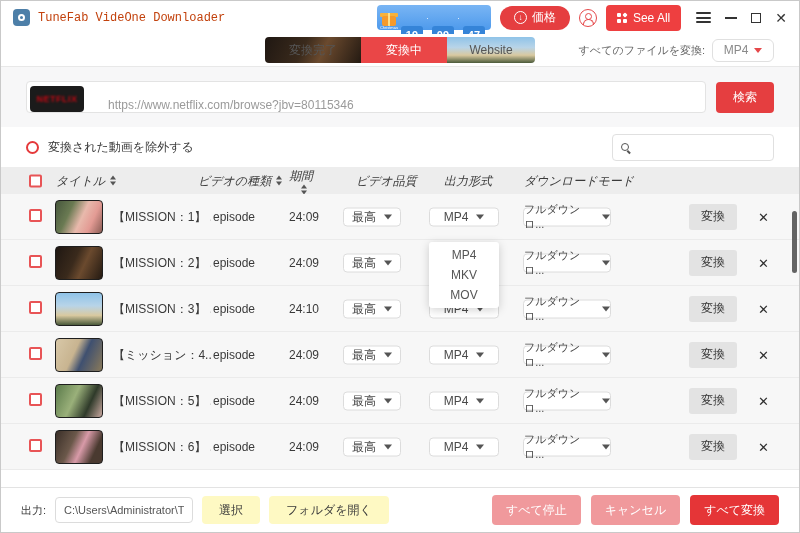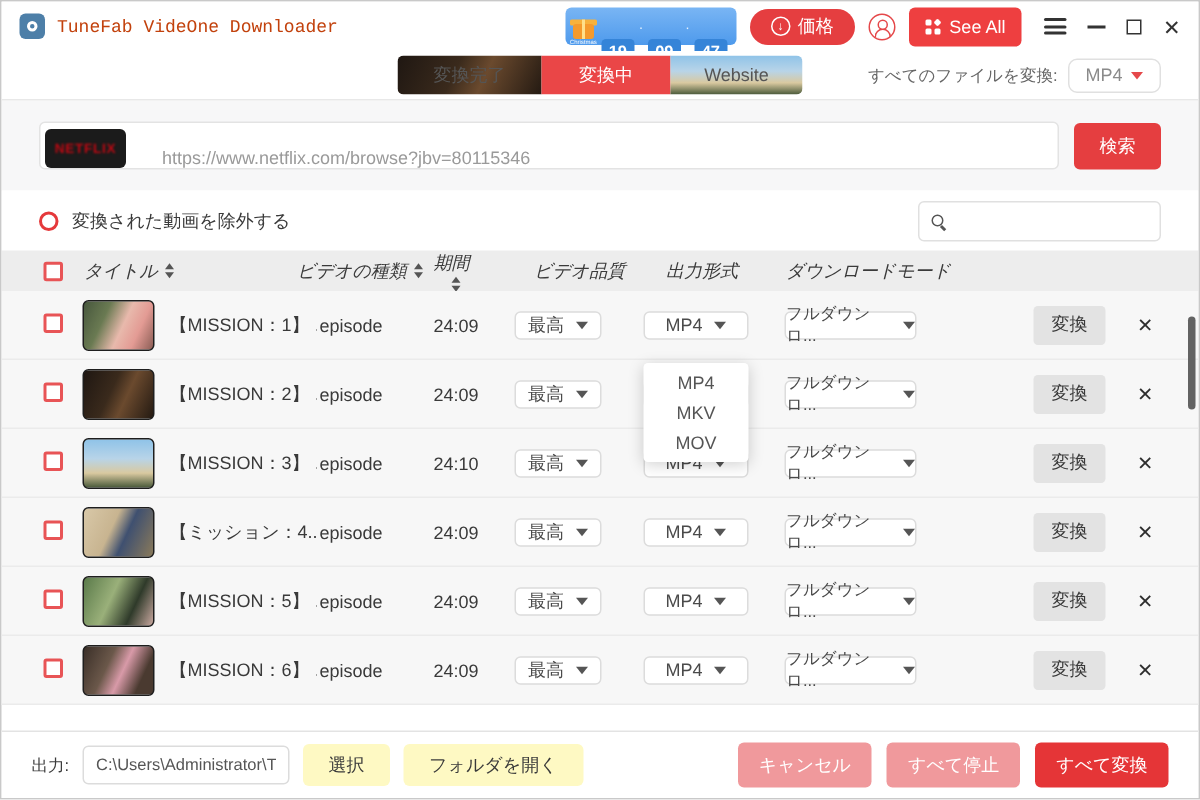--- a/index.html
+++ b/index.html
@@ -366,18 +366,18 @@
       </div>
     <div class="scroll-thumb"></div>
   </div>
 
   <div class="footer">
     <span class="out-lbl">出力:</span>
     <input class="path-input" value="C:\Users\Administrator\Tun..." style="">
     <button class="gray-btn">選択</button>
     <button class="gray-btn">フォルダを開く</button>
     <div class="f-right">
+      <button class="pink-btn">すべて停止</button>
       <button class="pink-btn">キャンセル</button>
-      <button class="pink-btn">すべて停止</button>
       <button class="red-btn">すべて変換</button>
     </div>
   </div>
 </div>
 
 </body></html>

